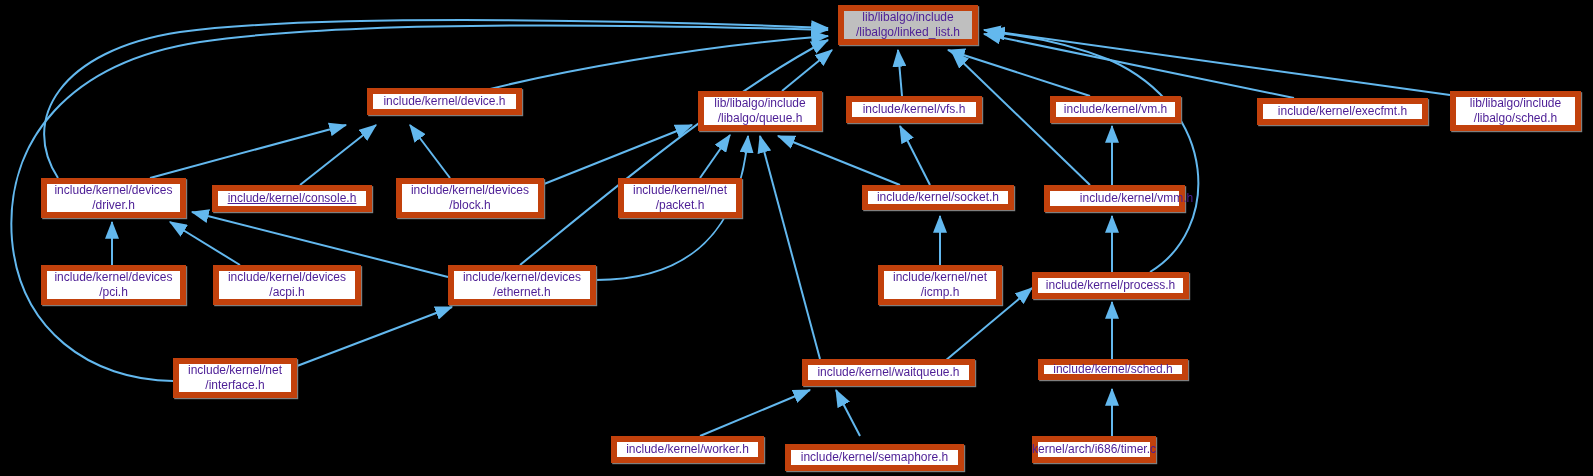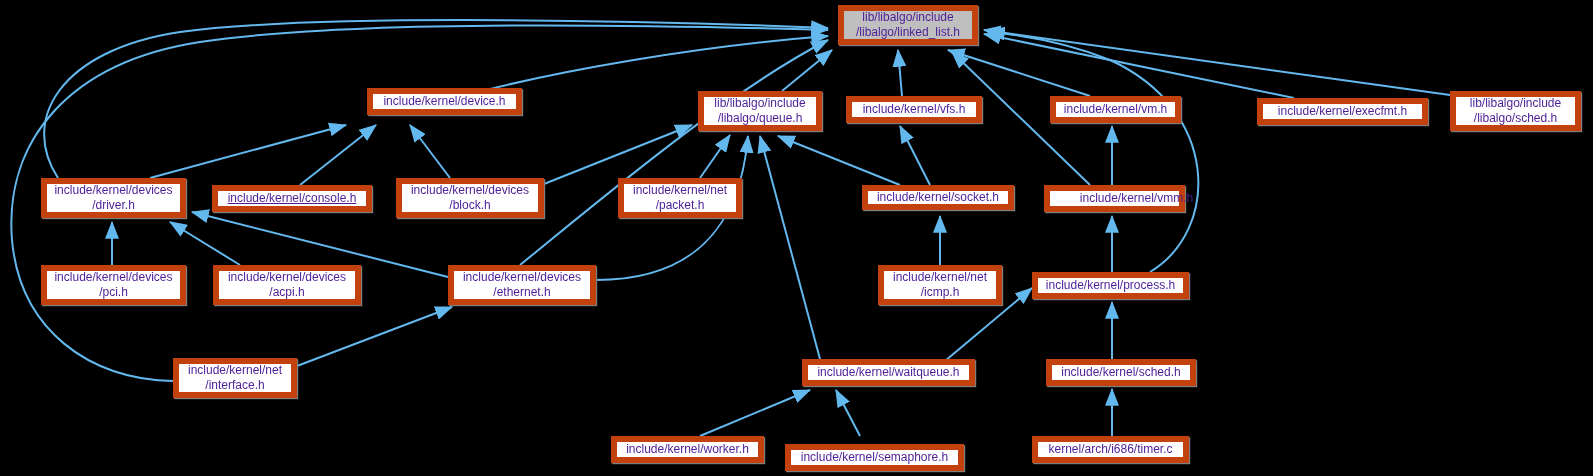--- a/index.html
+++ b/index.html
@@ -106,18 +106,18 @@
       <div class="node" style="left: 618px; top: 178px; width: 124px; height: 40px;"><span>include/kernel/net</span><span>/packet.h</span></div>
       <div class="node" style="left: 862px; top: 185px; width: 152px; height: 25px;"><span>include/kernel/socket.h</span></div>
       <div class="node" style="left: 1044px; top: 185px; width: 141px; height: 27px; padding-left: 44px;"><span>include/kernel/vmm.h</span></div>
       <div class="node" style="left: 41px; top: 265px; width: 145px; height: 40px;"><span>include/kernel/devices</span><span>/pci.h</span></div>
       <div class="node" style="left: 213px; top: 265px; width: 148px; height: 40px;"><span>include/kernel/devices</span><span>/acpi.h</span></div>
       <div class="node" style="left: 448px; top: 265px; width: 148px; height: 40px;"><span>include/kernel/devices</span><span>/ethernet.h</span></div>
       <div class="node" style="left: 878px; top: 265px; width: 124px; height: 40px;"><span>include/kernel/net</span><span>/icmp.h</span></div>
       <div class="node" style="left: 1032px; top: 272px; width: 157px; height: 27px;"><span>include/kernel/process.h</span></div>
       <div class="node" style="left: 173px; top: 358px; width: 124px; height: 40px;"><span>include/kernel/net</span><span>/interface.h</span></div>
       <div class="node" style="left: 766px; top: 359px; width: 173px; height: 27px; margin-left: 36px;"><span>include/kernel/waitqueue.h</span></div>
-      <div class="node" style="left: 1038px; top: 359px; width: 150px; height: 27px; margin-left: 8px;"><span>include/kernel/sched.h</span></div>
+      <div class="node" style="left: 1038px; top: 359px; width: 150px; height: 21px;"><span>include/kernel/sched.h</span></div>
       <div class="node" style="left: 611px; top: 436px; width: 153px; height: 27px;"><span>include/kernel/worker.h</span></div>
       <div class="node" style="left: 785px; top: 444px; width: 179px; height: 27px; align-items: center;"><span>include/kernel/semaphore.h</span></div>
-      <div class="node" style="left: 1032px; top: 436px; width: 157px; height: 27px;"><span>kernel/arch/i686/timer.c</span></div>
+      <div class="node" style="left: 1032px; top: 436px; width: 124px; height: 27px;"><span>kernel/arch/i686/timer.c</span></div>
     </div>
 </div>
 
 </body></html>

